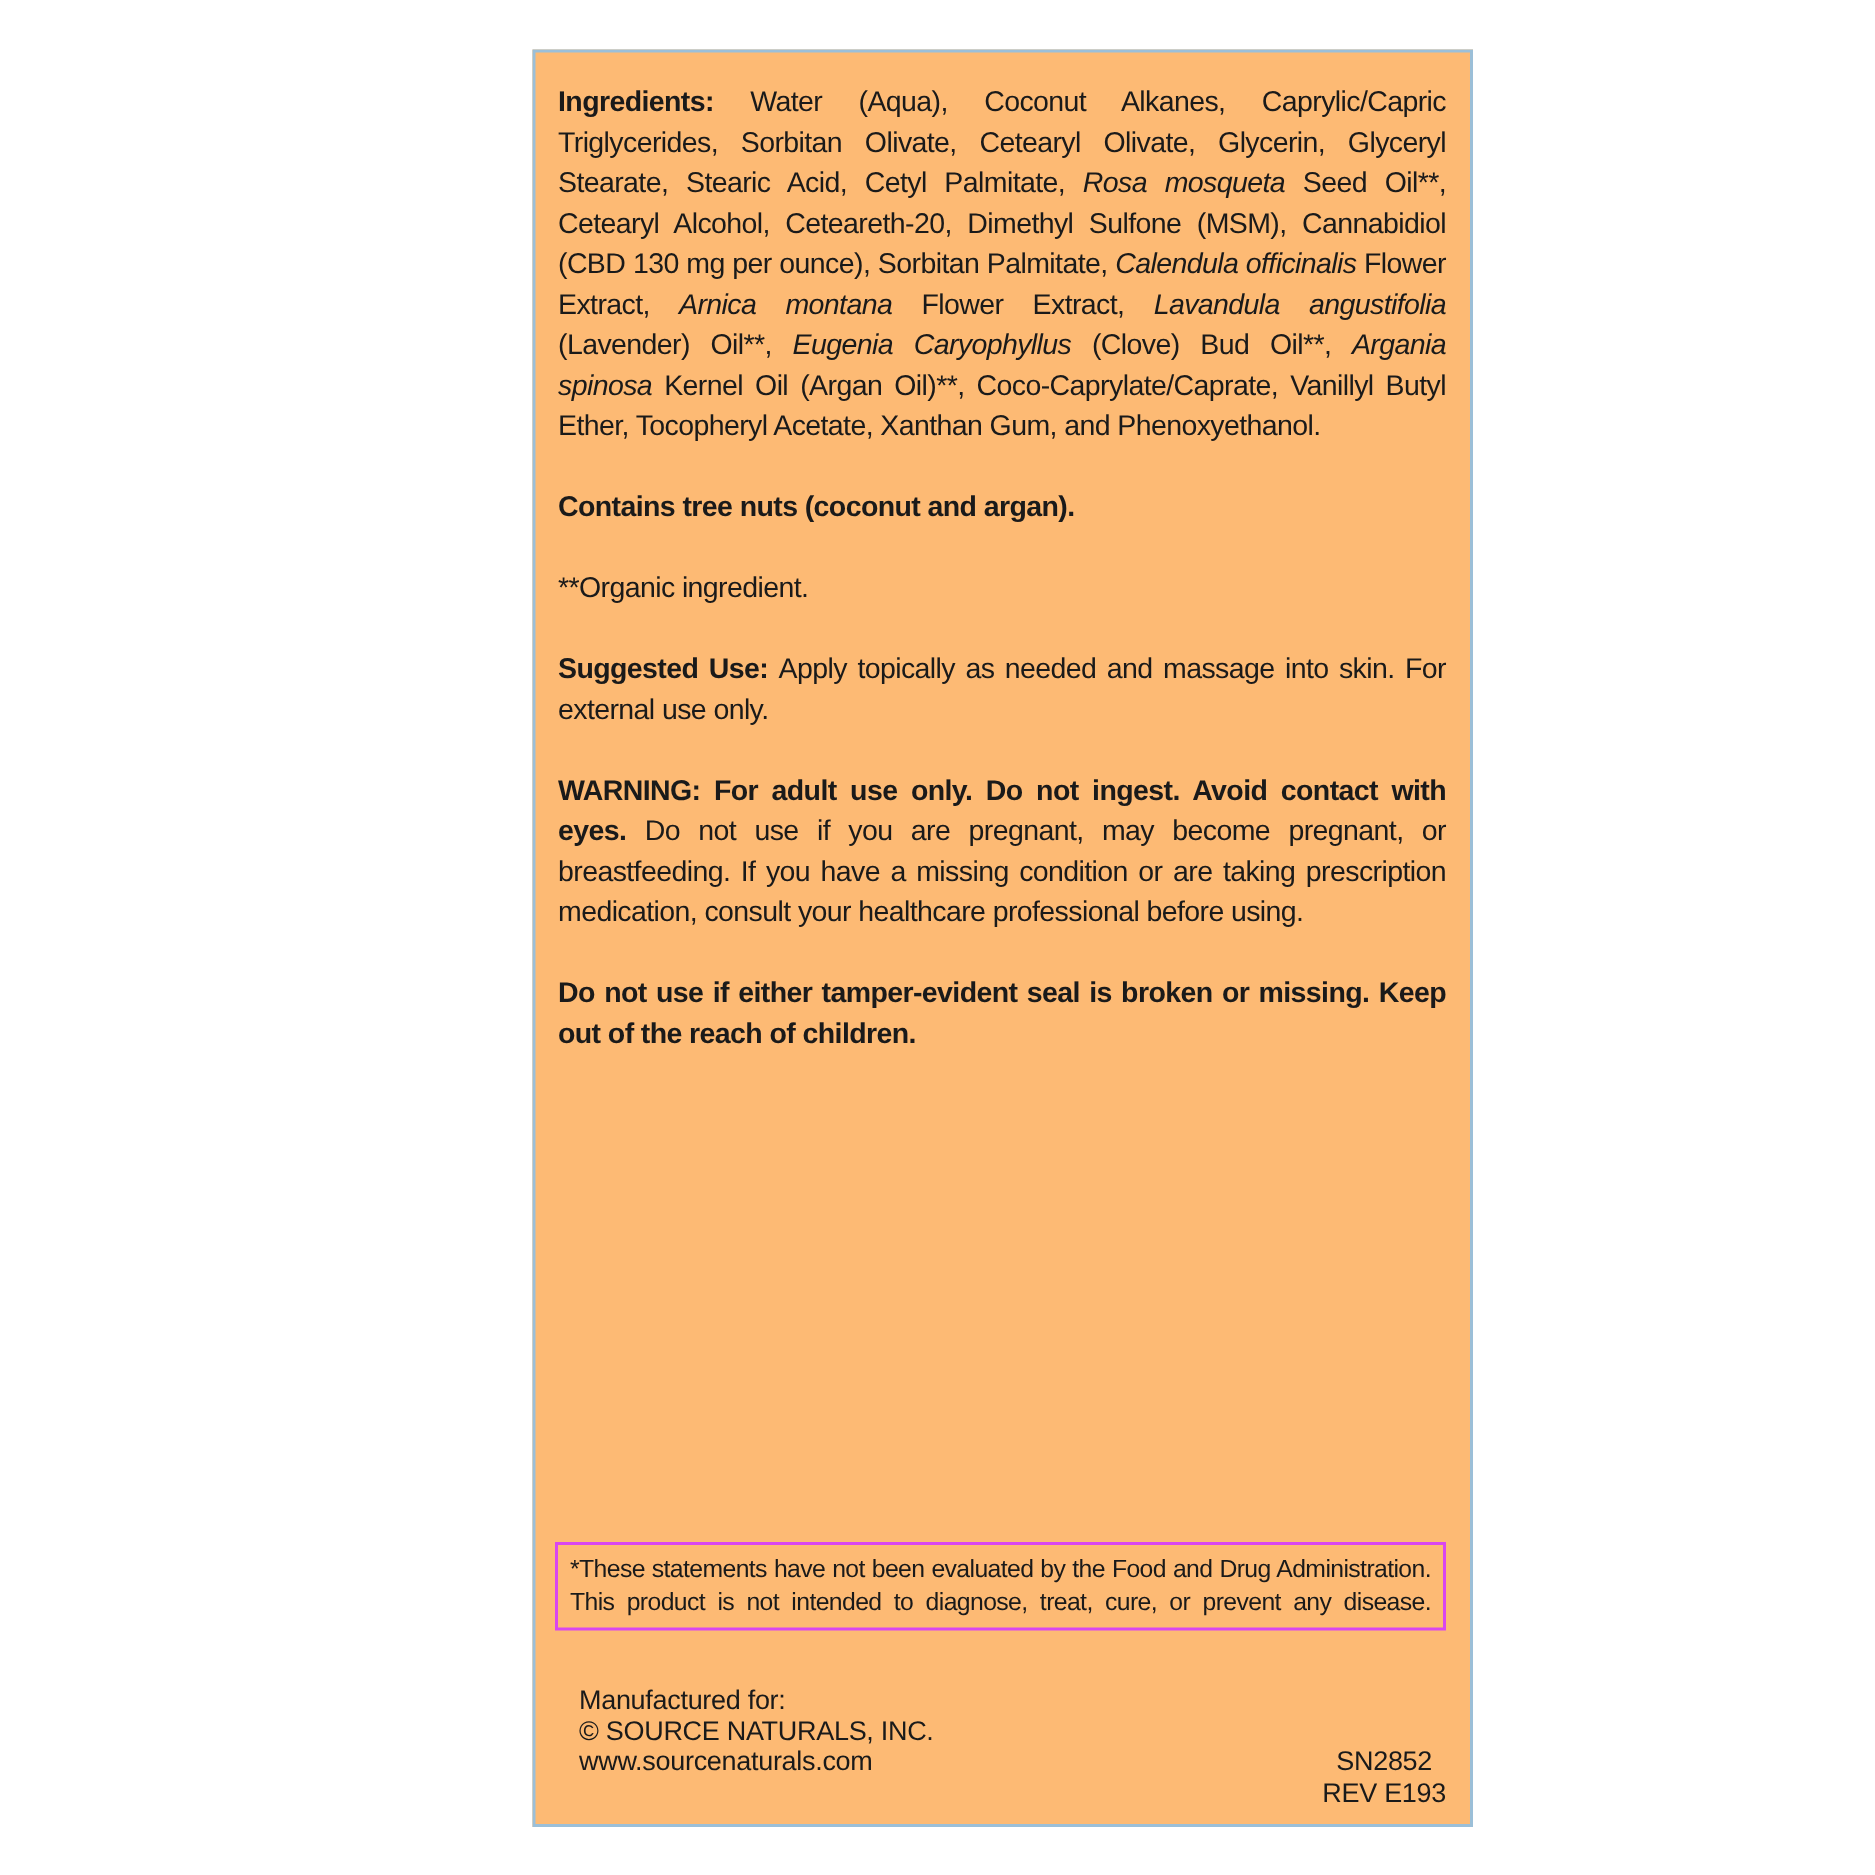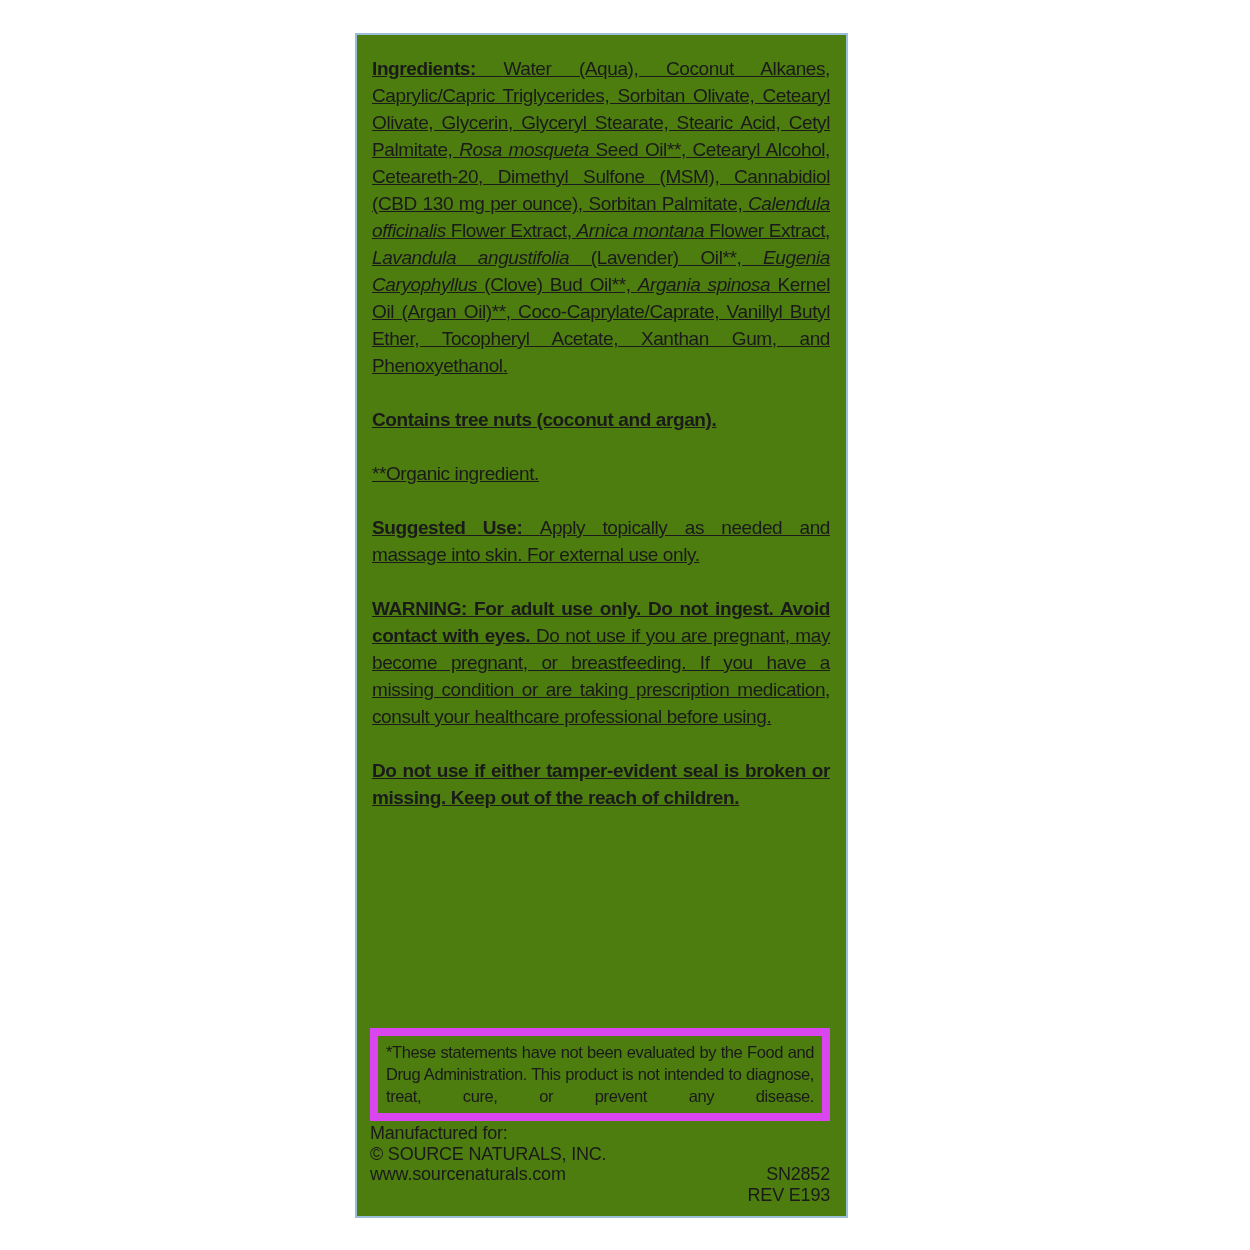--- a/index.html
+++ b/index.html
@@ -14,67 +14,66 @@
   .page {
     position: relative;
     width: 1250px;
     height: 1250px;
     background: #ffffff;
   }
   .label-panel {
     position: absolute;
     left: 355px;
     top: 33px;
-    width: 493px;
+    width: 627px;
     height: 1185px;
     box-sizing: border-box;
     border: 2px solid #9bbfd8;
-    background: #4d7c0f;
+    background: #fdba74;
     padding: 20px 16px 0 15px;
-    text-decoration: underline;
   }
   .para {
     font-size: 19px;
     line-height: 27px;
     letter-spacing: -0.4px;
     text-align: justify;
     margin: 0 0 27px 0;
     color: #1a1a1a;
   }
   .b { font-weight: 700; }
   .i { font-style: italic; }
   .fda-box {
     position: absolute;
     left: 13px;
     top: 993px;
     right: 16px;
     box-sizing: border-box;
-    border: 8px solid #d946ef;
+    border: 2px solid #d946ef;
     padding: 5px 8px 6px 8px;
     font-size: 16.5px;
     line-height: 22px;
     letter-spacing: -0.4px;
     text-align: justify;
     text-align-last: justify;
   }
   .mfr-block {
     position: absolute;
     left: 13px;
     top: 1088px;
     right: 16px;
     font-size: 18px;
     line-height: 20.5px;
     letter-spacing: -0.2px;
   }
-  .mfr-line { white-space: nowrap; }
+  .mfr-line { white-space: nowrap; margin-left: 16px; }
   .sku-block {
     position: absolute;
     top: 41px;
     right: 0;
-    text-align: right;
+    text-align: center;
     font-size: 18px;
     line-height: 20.5px;
   }
 </style>
 </head>
 <body>
 
 <div class="page">
   <div class="label-panel">
 

